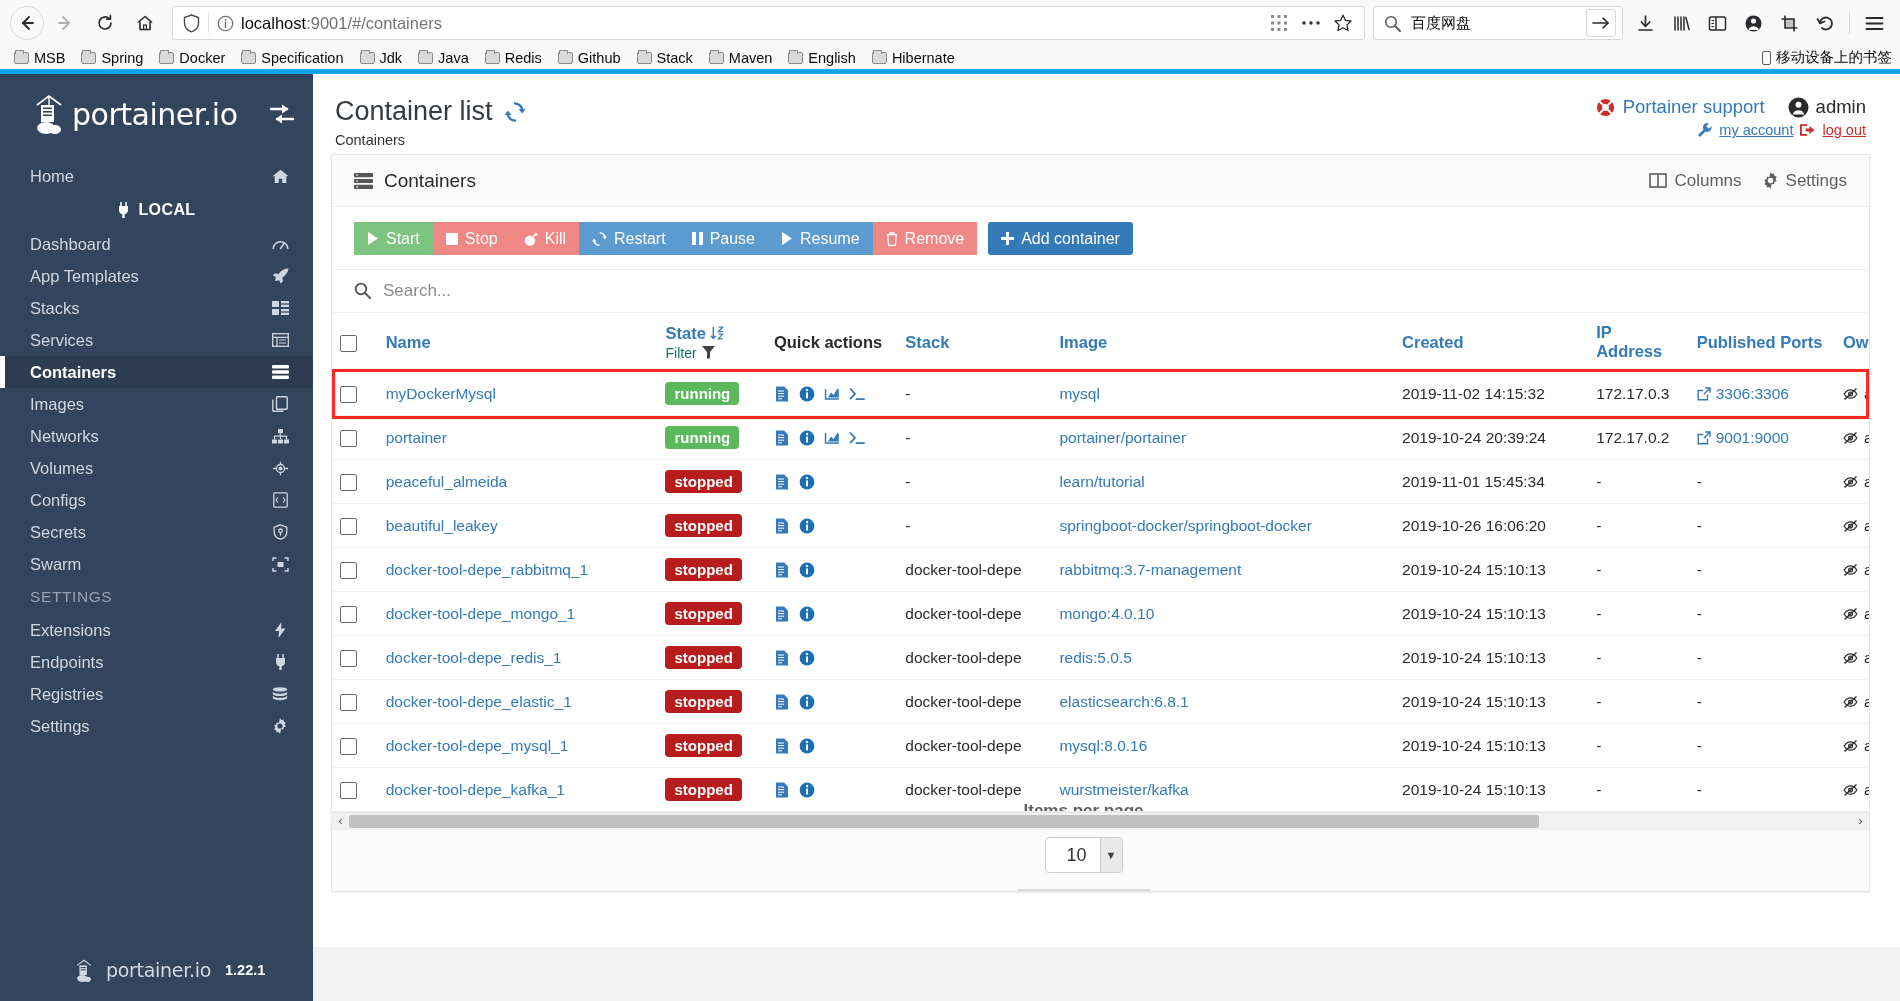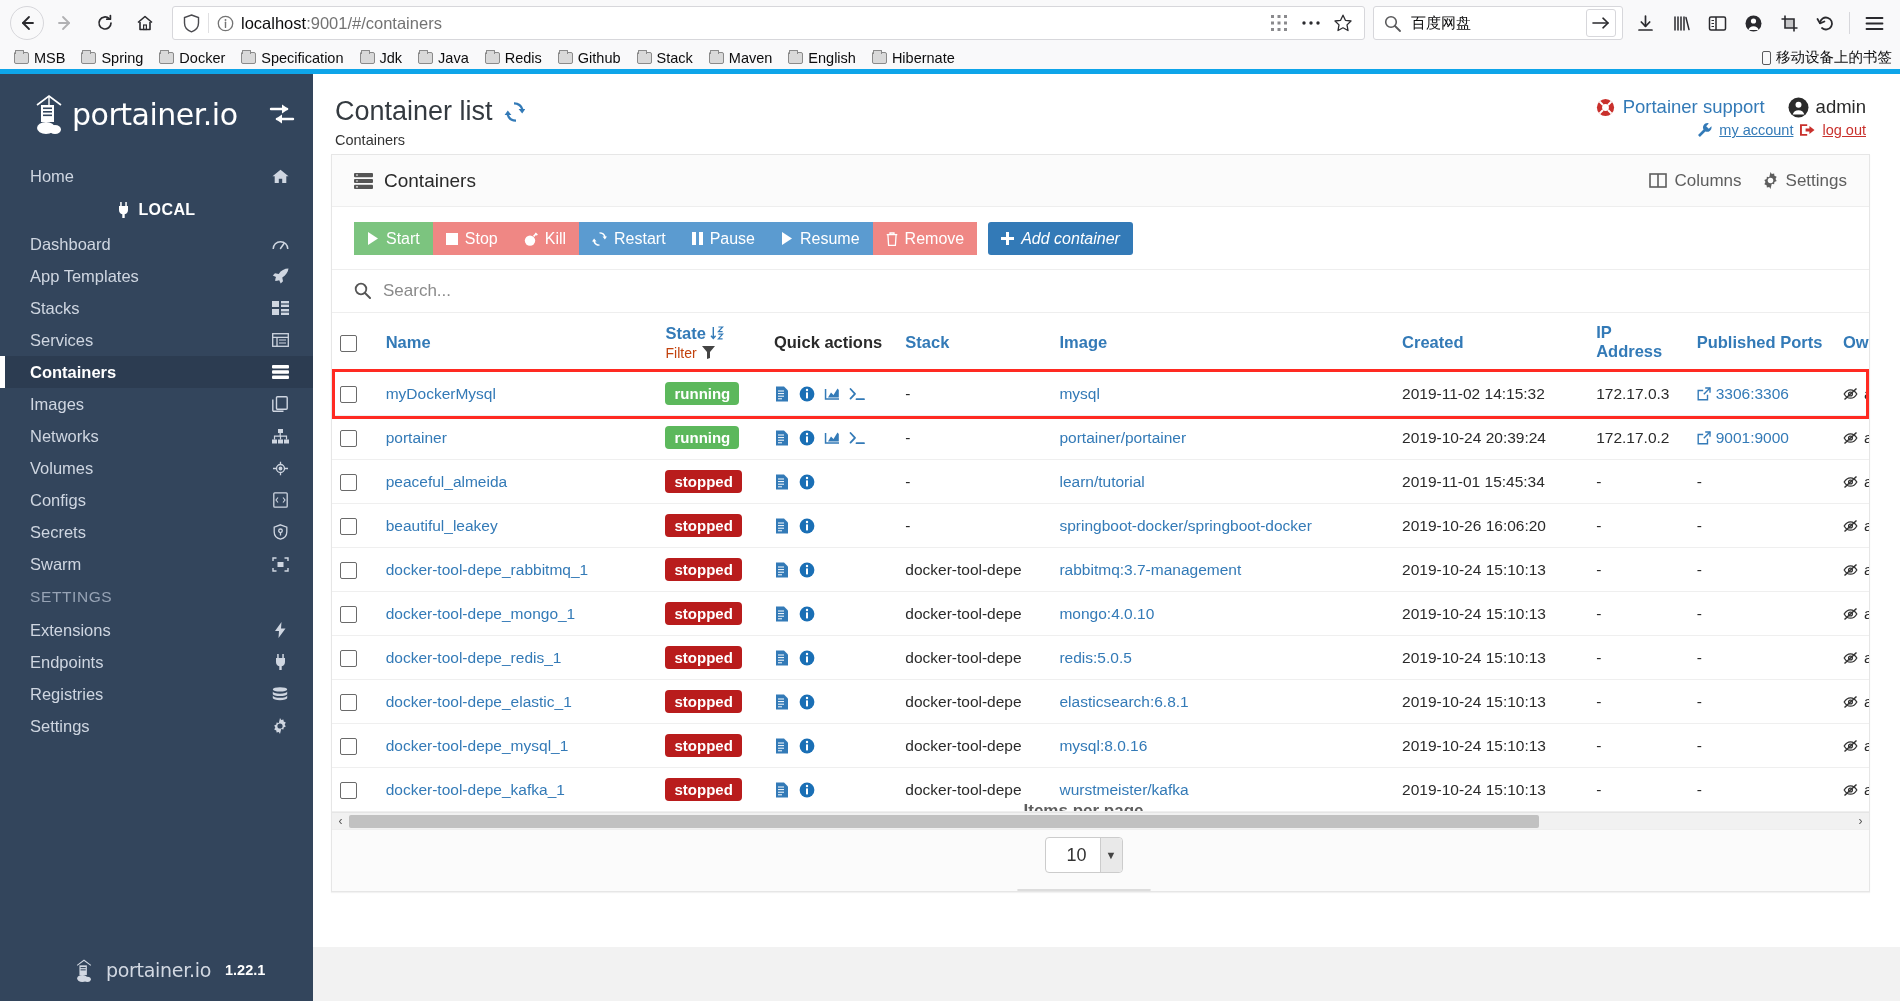--- a/index.html
+++ b/index.html
@@ -149,21 +149,21 @@
 
   .btn-bar { padding: 15px 22px 14px; display: flex; align-items: center; }
   .btn {
     height: 33px; display: inline-flex; align-items: center; gap: 7px;
     padding: 0 13px; font-size: 16px; color: #fff; border: none;
     font-family: "Liberation Sans", sans-serif; white-space: nowrap;
   }
   .btn.green { background: #7cc47f; }
   .btn.red { background: #ef8784; }
   .btn.blue { background: #5b9bd0; }
-  .btn.primary { background: #337ab7; border-radius: 3px; margin-left: 11px; font-style: italic; }
+  .btn.primary { background: #337ab7; border-radius: 3px; margin-left: 11px; }
 
   .search-row {
     display: flex; align-items: center; gap: 12px;
     padding: 5px 22px 6px; border-top: 1px solid #eee; border-bottom: 1px solid #eee;
     height: 44px;
   }
   .search-row .mag2 { color: #555; display: flex; }
   .search-row .sph { font-size: 17px; color: #8a8a8a; }
 
   
@@ -845,21 +845,21 @@
                   <div style="display:flex;align-items:center;gap:4px;">
                     <span>State</span>
                     <span>
                       <svg width="14" height="15" viewBox="0 0 14 15" fill="#337ab7">
                           <path d="M3.3 1 V12 M1 9.7 L3.3 12.5 5.6 9.7" stroke="#337ab7" stroke-width="1.4" fill="none"></path>
                           <path d="M8.4 1 h4.2 l-4.2 4.6 h4.2" stroke="#337ab7" stroke-width="1.2" fill="none"></path>
                           <path d="M8.4 8.2 h4.2 l-4.2 4.6 h4.2" stroke="#337ab7" stroke-width="1.2" fill="none"></path>
                         </svg>
                     </span>
                   </div>
-                  <div style="display:flex;align-items:center;gap:5px;margin-top:2px;font-size:14px;color:#c2410c;font-weight:normal;">
+                  <div style="display:flex;align-items:center;gap:5px;margin-top:2px;font-size:14px;color:#0f766e;font-weight:normal;">
                     <span>Filter</span>
                     <span>
                       <svg width="13" height="13" viewBox="0 0 13 13" fill="#444">
                           <path d="M0 0 H13 L8 6 V12 L5 13 V6 Z"></path>
                         </svg>
                     </span>
                   </div>
                 </th>
                 <th class="dark">Quick actions</th>
                 <th>Stack</th>

